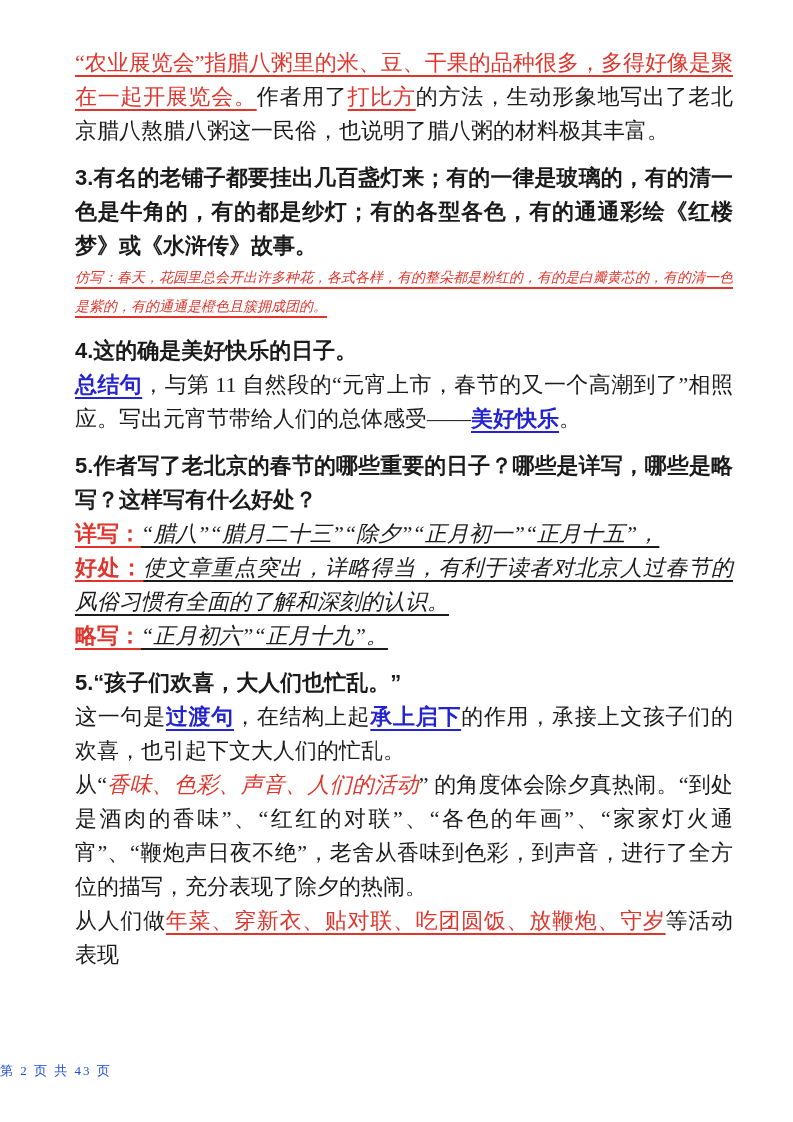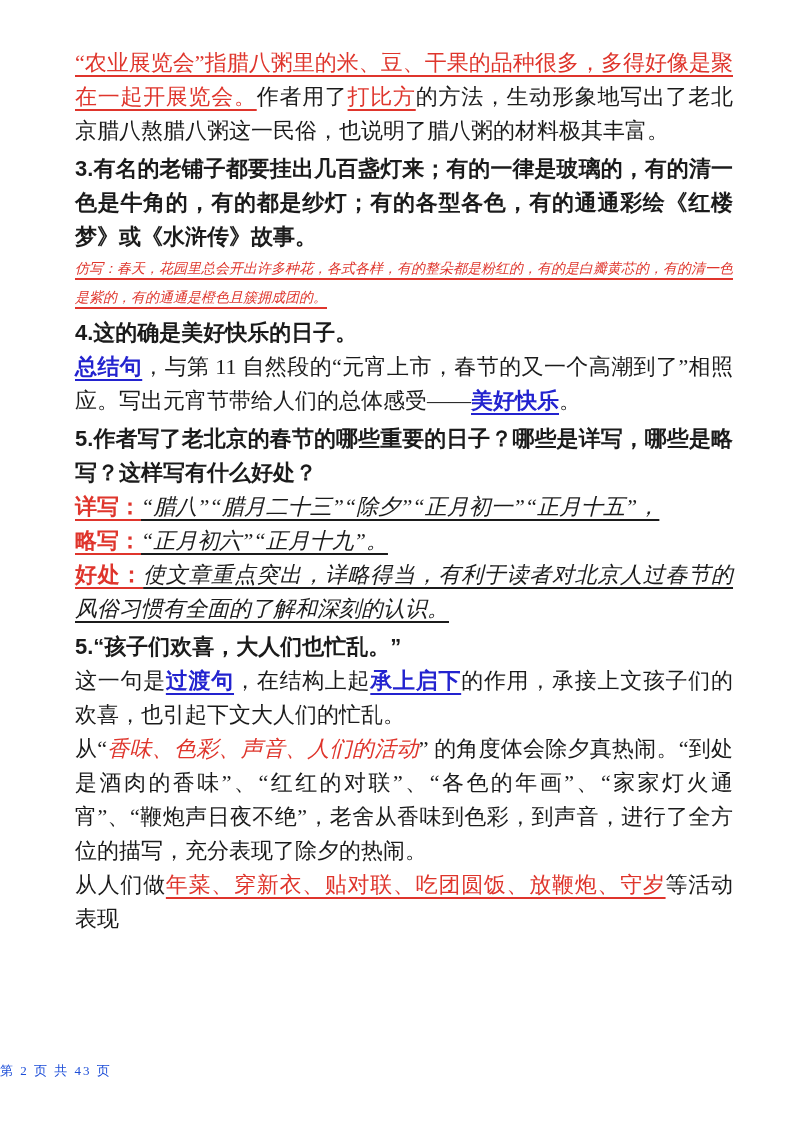--- a/index.html
+++ b/index.html
@@ -25,21 +25,21 @@
   }
   .p-body, .p-bold {
     font-size: 22px;
     line-height: 34px;
     color: var(--ink, #1b1b1b);
   }
   .p-body { font-family: "Liberation Serif", "DejaVu Serif", serif; }
   .p-bold {
     font-family: "Liberation Sans", "DejaVu Sans", sans-serif;
     font-weight: 700;
-    margin-top: 4px;
+    margin-top: 13px;
   }
   .p-kai {
     font-family: "Liberation Serif", "DejaVu Serif", serif;
     font-size: 14px;
     line-height: 29px;
     color: var(--ink, #1b1b1b);
   }
   .r-red  { color: var(--red, #df352c); }
   .r-blue { color: var(--blue, #2323cf); }
   .r-bold { font-weight: 700; }
@@ -67,21 +67,21 @@
 
 <div class="page">
   <div class="doc" id="doc-body">
       <p class="para p-body"><span class="r-red r-u">“农业展览会”指腊八粥里的米、豆、干果的品种很多，多得好像是聚在一起开展览会。</span><span class="r-black">作者用了</span><span class="r-red r-u">打比方</span><span class="r-black">的方法，生动形象地写出了老北京腊八熬腊八粥这一民俗，也说明了腊八粥的材料极其丰富。</span></p>
       <p class="para p-bold"><span class="r-black">3.有名的老铺子都要挂出几百盏灯来；有的一律是玻璃的，有的清一色是牛角的，有的都是纱灯；有的各型各色，有的通通彩绘《红楼梦》或《水浒传》故事。</span></p>
       <p class="para p-kai"><span class="r-red r-u r-kai">仿写：春天，花园里总会开出许多种花，各式各样，有的整朵都是粉红的，有的是白瓣黄芯的，有的清一色是紫的，有的通通是橙色且簇拥成团的。</span></p>
       <p class="para p-bold"><span class="r-black">4.这的确是美好快乐的日子。</span></p>
       <p class="para p-body"><span class="r-blue r-bold r-u">总结句</span><span class="r-black">，与第 11 自然段的“元宵上市，春节的又一个高潮到了”相照应。写出元宵节带给人们的总体感受——</span><span class="r-blue r-bold r-u">美好快乐</span><span class="r-black">。</span></p>
       <p class="para p-bold"><span class="r-black">5.作者写了老北京的春节的哪些重要的日子？哪些是详写，哪些是略写？这样写有什么好处？</span></p>
       <p class="para p-body"><span class="r-red r-bold r-u">详写：</span><span class="r-kai r-u">“腊八”“腊月二十三”“除夕”“正月初一”“正月十五”，</span></p>
+      <p class="para p-body"><span class="r-red r-bold r-u">好处：</span><span class="r-kai r-u">使文章重点突出，详略得当，有利于读者对北京人过春节的风俗习惯有全面的了解和深刻的认识。</span></p>
       <p class="para p-body"><span class="r-red r-bold r-u">略写：</span><span class="r-kai r-u">“正月初六”“正月十九”。</span></p>
-      <p class="para p-body"><span class="r-red r-bold r-u">好处：</span><span class="r-kai r-u">使文章重点突出，详略得当，有利于读者对北京人过春节的风俗习惯有全面的了解和深刻的认识。</span></p>
       <p class="para p-bold"><span class="r-black">5.“孩子们欢喜，大人们也忙乱。”</span></p>
       <p class="para p-body"><span class="r-black">这一句是</span><span class="r-blue r-bold r-u">过渡句</span><span class="r-black">，在结构上起</span><span class="r-blue r-bold r-u">承上启下</span><span class="r-black">的作用，承接上文孩子们的欢喜，也引起下文大人们的忙乱。</span></p>
       <p class="para p-body"><span class="r-black">从“</span><span class="r-red r-kai">香味、色彩、声音、人们的活动</span><span class="r-black">” 的角度体会除夕真热闹。“到处是酒肉的香味”、“红红的对联”、“各色的年画”、“家家灯火通宵”、“鞭炮声日夜不绝”，老舍从香味到色彩，到声音，进行了全方位的描写，充分表现了除夕的热闹。</span></p>
       <p class="para p-body"><span class="r-black">从人们做</span><span class="r-red r-u">年菜、穿新衣、贴对联、吃团圆饭、放鞭炮、守岁</span><span class="r-black">等活动表现</span></p>
     </div>
   <div class="footer">第 2 页 共 43 页</div>
 </div>
 
 </body></html>

